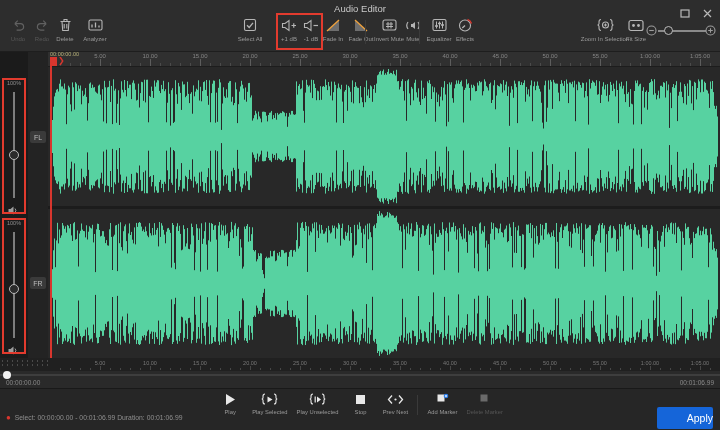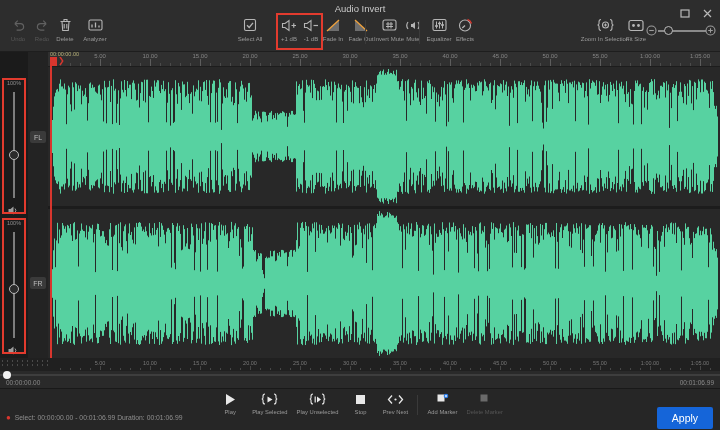--- a/index.html
+++ b/index.html
@@ -79,35 +79,35 @@
   .pbtn { display:flex; flex-direction:column; align-items:center; cursor:pointer; min-width:26px; }
   .pbtn .picon { height:15px; display:flex; align-items:center; justify-content:center; }
   .pbtn .plabel { font-size:5.8px; color:#9a9a9a; margin-top:2px; white-space:nowrap; }
   .pbtn.disabled .plabel { color:#555; }
   .pbtn.disabled svg { opacity:.35; }
   .t-div { width:1px; height:20px; background:#3a3a3a; margin-top:3px; }
   .statusline { position:absolute; left:6px; top:24px; font-size:6.8px; color:#8f8f8f; white-space:nowrap; }
   .statusline .dot { color:#d8362e; font-size:8px; margin-right:2px; }
   .apply-btn { position:absolute; right:7px; top:18px; width:56px; height:22px;
     background:#1565d9; border:none; border-radius:2px; color:#fff; font-size:10.5px;
-    font-family:"Liberation Sans", sans-serif; cursor:pointer; }
+    font-family:"Liberation Sans", sans-serif; cursor:pointer;text-align:right; }
   
   .zoomctl { position:absolute; top:24px; left:646px; width:70px; height:14px; }
   .zoomctl .ztrack { position:absolute; left:12px; top:6px; width:48px; height:1.5px; background:#8a8a8a; }
   .zoomctl .zknob { position:absolute; left:18px; top:2px; width:9px; height:9px; border-radius:50%;
     border:1.5px solid #bdbdbd; background:#2d2d2d; cursor:pointer; }
   .vdiv { position:absolute; top:20px; width:1px; height:24px; background:#3b3b3b; }
 </style>
 </head>
 <body>
 
 <div class="app">
 
   <div class="toolbar">
-    <div class="win-title">Audio Invert</div>
+    <div class="win-title">Audio Editor</div>
     <div class="win-btn max">
       <svg width="10" height="9" viewBox="0 0 10 9">
           <rect x="1" y="1" width="8" height="7" fill="none" stroke="#b9b9b9" stroke-width="1.2"></rect>
         </svg>
     </div>
     <div class="win-btn close">
       <svg width="9" height="9" viewBox="0 0 9 9">
           <path d="M1 1 L8 8 M8 1 L1 8" stroke="#b9b9b9" stroke-width="1.2"></path>
         </svg>
     </div>

